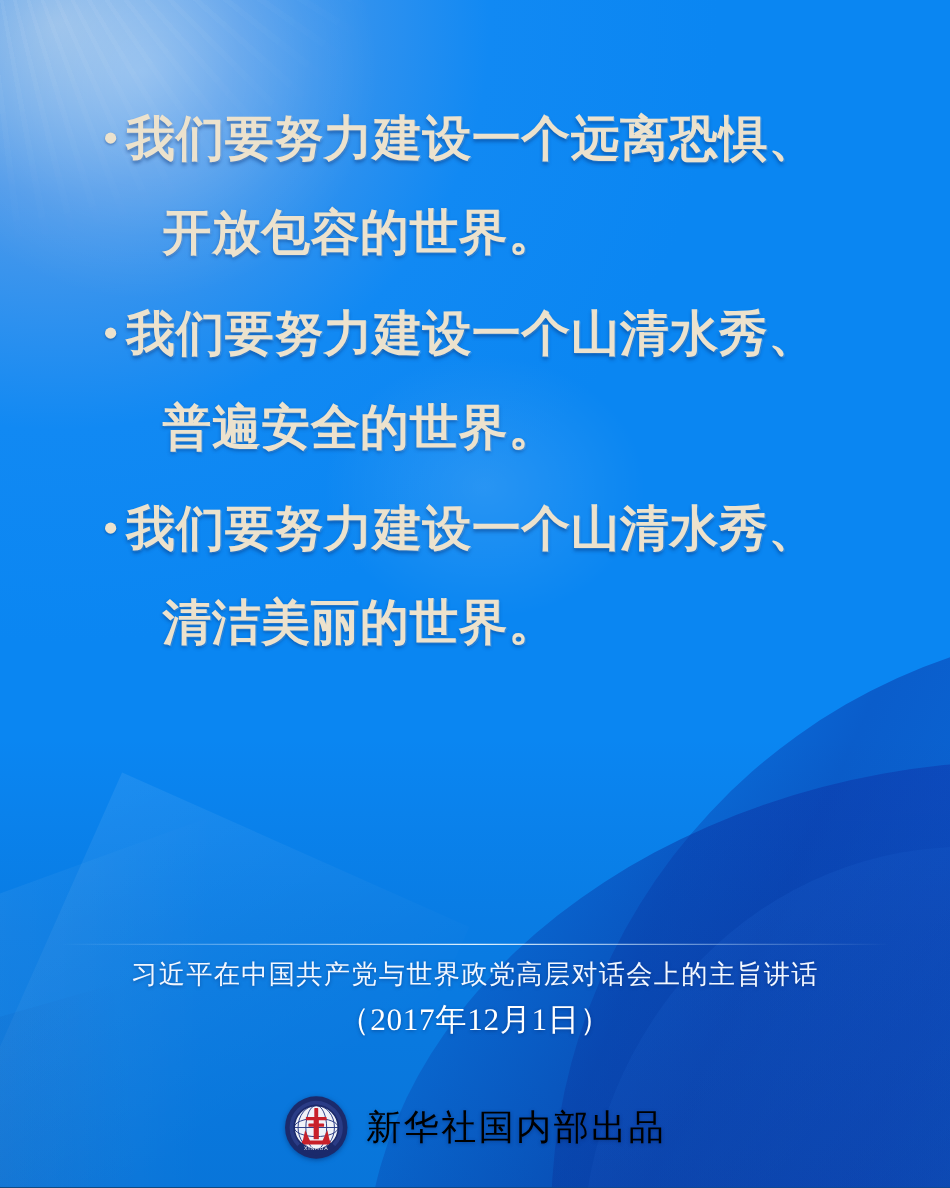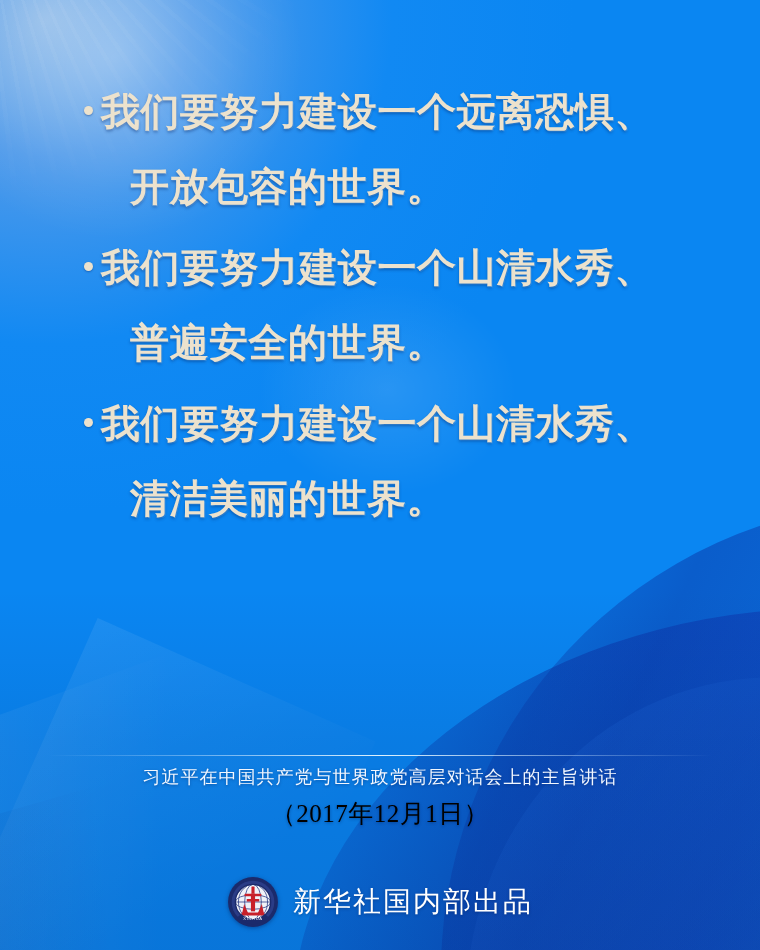--- a/index.html
+++ b/index.html
@@ -189,29 +189,29 @@
   
   .footer {
     position: absolute;
     left: 0;
     right: 0;
     top: 766px;
     text-align: center;
   }
   .f-title {
     color: #f2f7ff;
-    font-size: 18px;
+    font-size: 21px;
     line-height: 1.25;
     letter-spacing: 1px;
     font-weight: 400;
     text-shadow: 0 1px 3px rgba(0,30,90,0.45);
     white-space: nowrap;
   }
   .f-date {
-    color: #000000;
+    color: #ffffff;
     font-size: 25px;
     line-height: 1.3;
     margin-top: 9px;
     letter-spacing: 0.5px;
     font-weight: 400;
     text-shadow: 0 1px 3px rgba(0,30,90,0.45);
   }
 
   
   .brand {
@@ -224,21 +224,21 @@
     justify-content: center;
     gap: 14px;
   }
   .brand-logo {
     width: 52px;
     height: 52px;
     flex: 0 0 auto;
     filter: drop-shadow(0 1px 2px rgba(0,30,90,0.5));
   }
   .brand-text {
-    color: #ffffff;
+    color: #000000;
     font-size: 28px;
     letter-spacing: 2px;
     font-weight: 400;
     text-shadow: 0 1px 3px rgba(0,30,90,0.45);
   }
 </style>
 </head>
 <body>
 
 <div id="poster">

